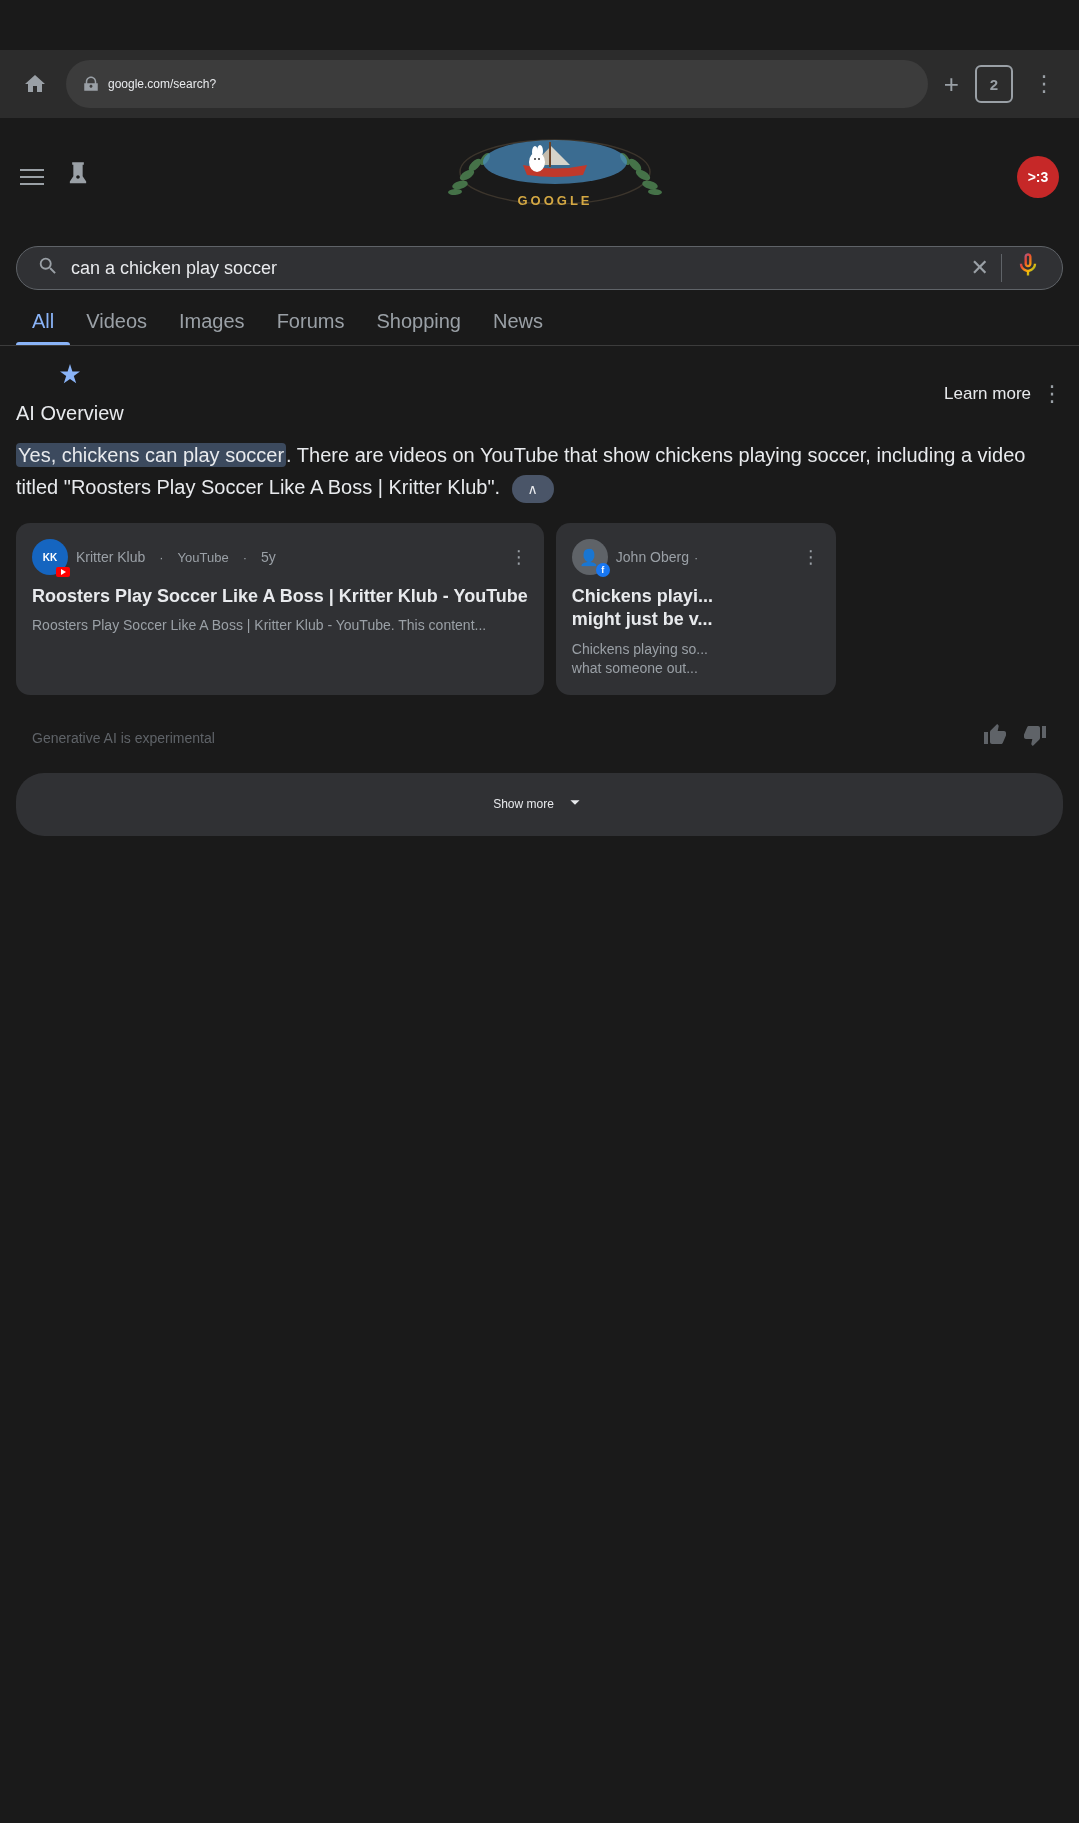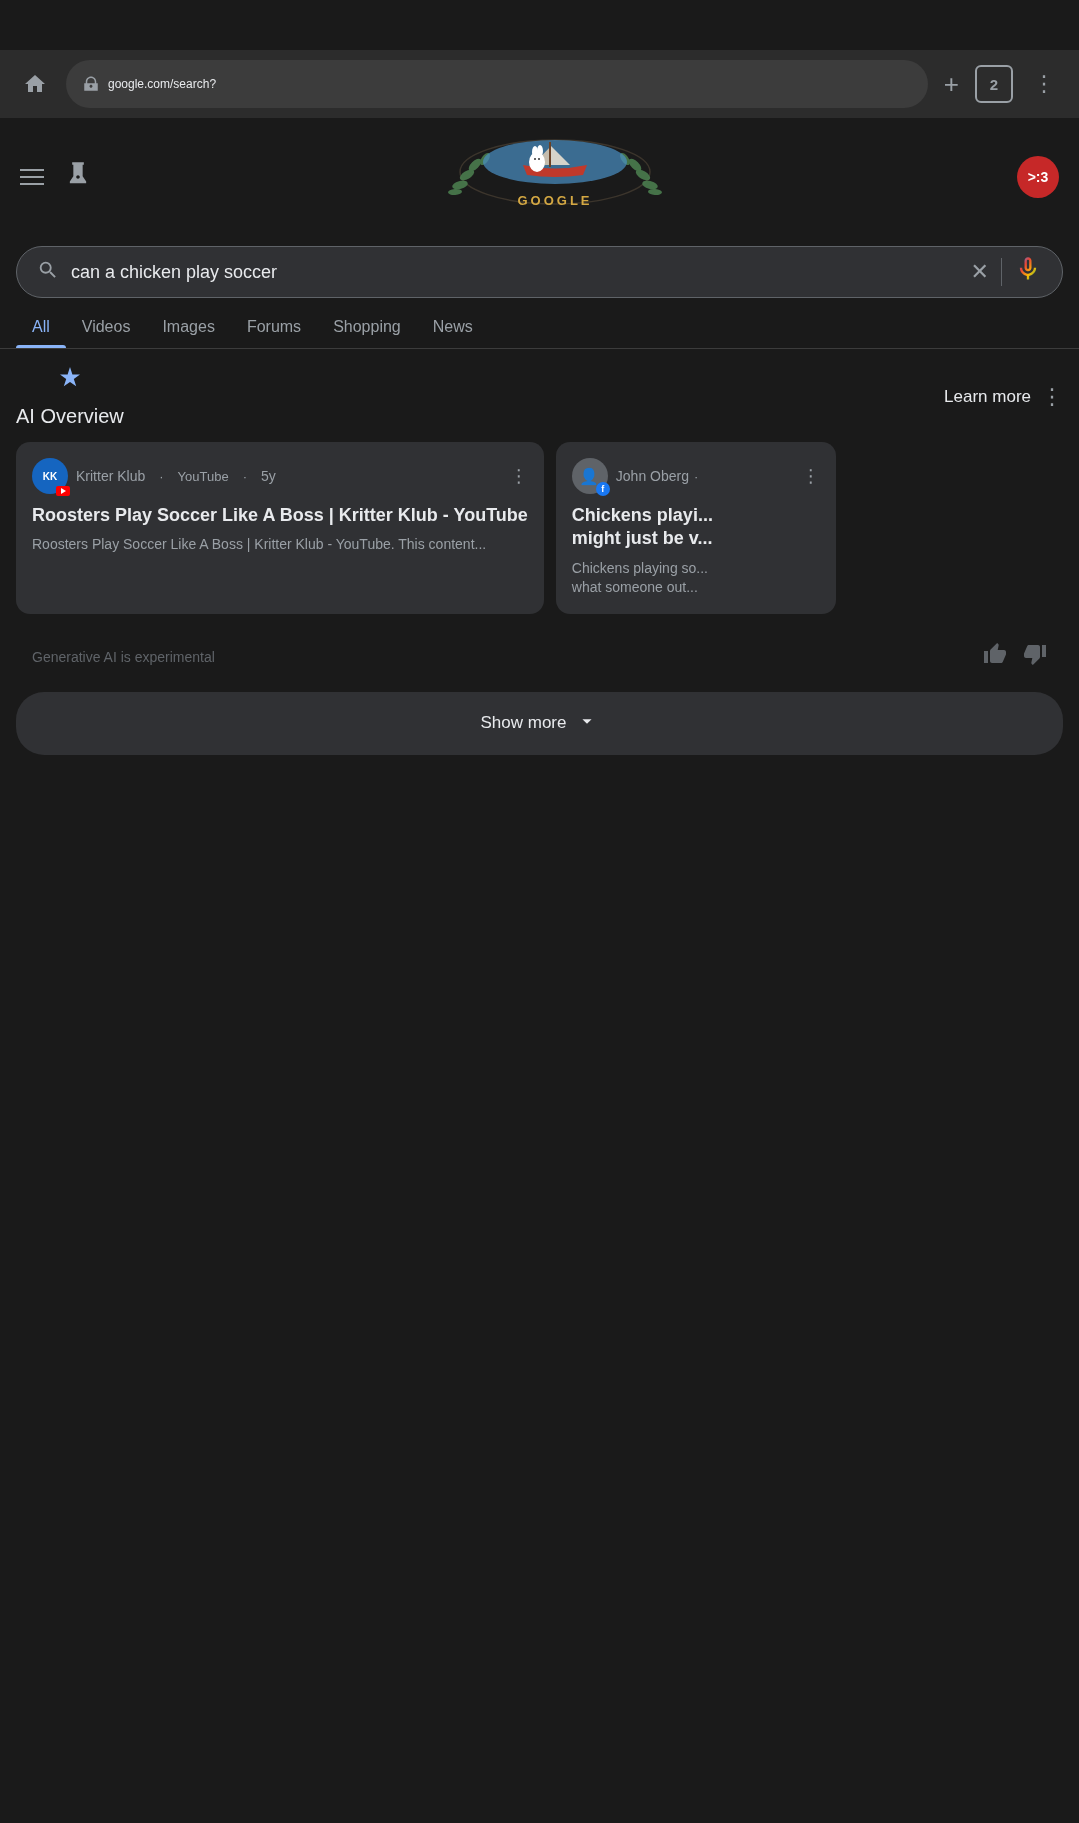--- a/index.html
+++ b/index.html
@@ -137,21 +137,21 @@
       padding: 10px 16px 0;
     }
     .search-bar {
       background: #303134;
       border: 1px solid #5f6368;
       border-radius: 28px;
       padding: 14px 20px;
       display: flex;
       align-items: center;
       gap: 12px;
-      height: 52px;
+      height: 44px;
     }
     .search-icon-wrap {
       color: #9aa0a6;
       font-size: 20px;
     }
     .search-input-text {
       flex: 1;
       color: #e8eaed;
       font-size: 18px;
     }
@@ -174,21 +174,21 @@
       display: flex;
       padding: 0 16px;
       margin-top: 8px;
       border-bottom: 1px solid #3c3c3c;
       overflow-x: auto;
       scrollbar-width: none;
     }
     .search-tabs::-webkit-scrollbar { display: none; }
     .tab-item {
       padding: 12px 16px;
-      font-size: 16px;
+      font-size: 20px;
       color: #9aa0a6;
       cursor: pointer;
       white-space: nowrap;
       position: relative;
     }
     .tab-item.active {
       color: #8ab4f8;
     }
     .tab-item.active::after {
       content: '';
@@ -361,21 +361,21 @@
       background: #303134;
       border-radius: 28px;
       padding: 18px;
       display: flex;
       align-items: center;
       justify-content: center;
       gap: 10px;
       cursor: pointer;
     }
     .show-more-text {
-      font-size: 17px;
+      font-size: 12px;
       color: #e8eaed;
     }
     .chevron-down {
       color: #e8eaed;
       font-size: 18px;
     }
 
     
     .kk-circle {
       width: 36px;
@@ -576,20 +576,26 @@
         </svg>
       </div>
       <span class="ai-overview-title">AI Overview</span>
     </div>
     <div class="ai-header-right">
       <a class="learn-more-link">Learn more</a>
       <span class="three-dot">⋮</span>
     </div>
   </div>
 
+  <div class="ai-text-content">
+    <span class="highlighted-text">Yes, chickens can play soccer</span><span>. There are videos on YouTube that show chickens playing soccer, including a video titled "Roosters Play Soccer Like A Boss | Kritter Klub".</span>
+    <span class="collapse-btn">
+      <span class="collapse-arrow">∧</span>
+    </span>
+  </div>
 
   <div class="source-cards">
 
     <div class="source-card">
       <div class="source-card-header">
         <div class="source-meta">
           <div class="kk-circle">
             KK
             <div class="yt-badge">
               <div class="yt-play"></div>

